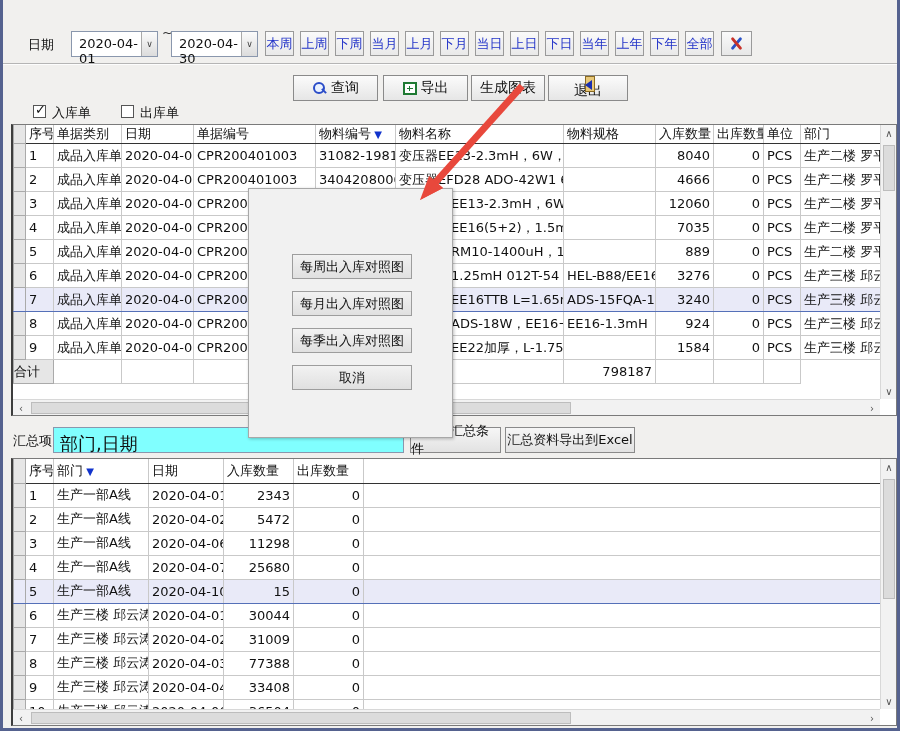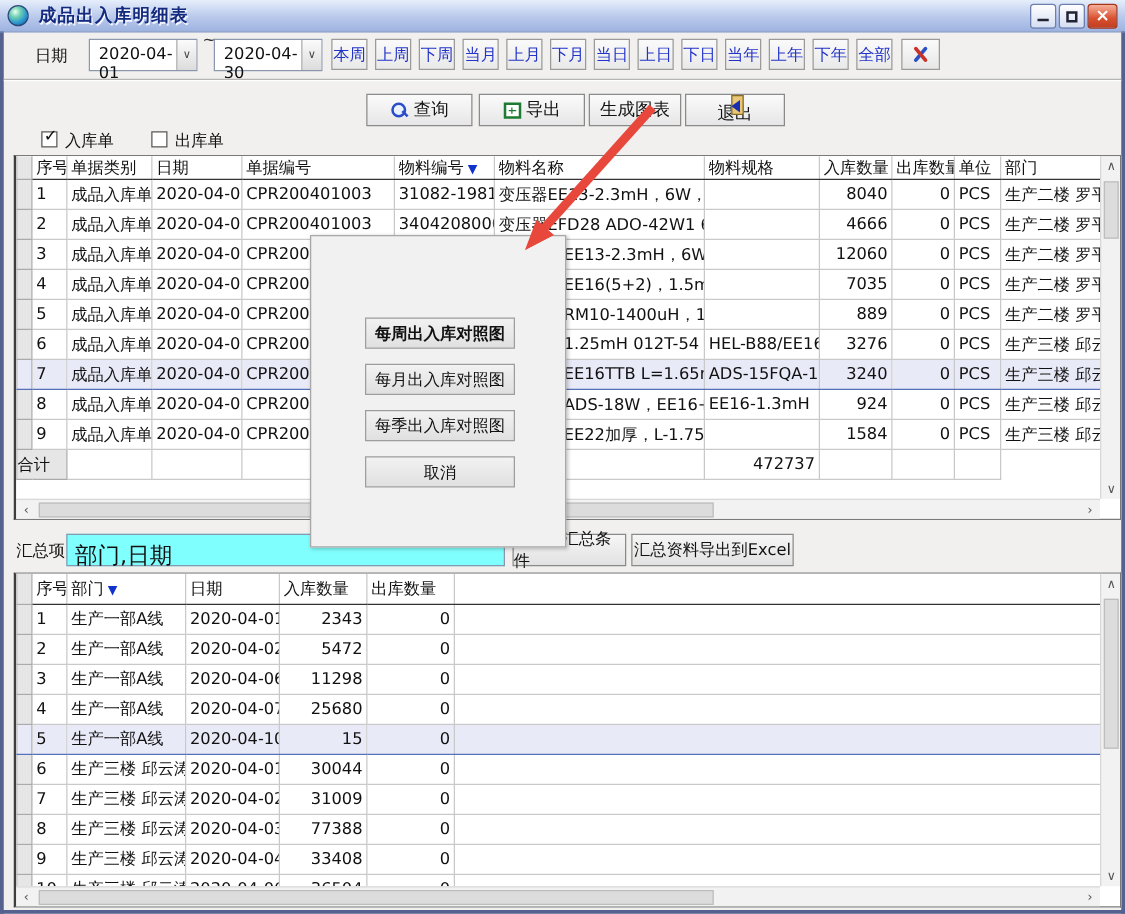--- a/index.html
+++ b/index.html
@@ -116,35 +116,20 @@
   .dlg-btn.focused { border:2px solid #3c7fd1; border-radius:2px; outline:1px dotted #333; outline-offset:-5px;
                      background:#f5f9ff; }
 
   .arrow-svg { position:absolute; left:0; top:0; z-index:60; pointer-events:none; }
 </style>
 </head>
 <body>
 
 <div id="window">
 
-  <div class="titlebar">
-    <div class="app-icon"></div>
-    <div class="title-text">成品出入库明细表</div>
-    <div class="win-btns">
-      <div class="win-btn">
-          <span class="glyph-min"></span>
-        </div>
-      <div class="win-btn">
-          <span class="glyph-max"></span>
-        </div>
-      <div class="win-btn close">
-          <span>×</span>
-        </div>
-    </div>
-  </div>
 
   <div class="toolbar">
     <span class="date-label">日期</span>
     <div class="combo" style="left:68px;">
       <span class="val">2020-04-01</span>
       <span class="drop">∨</span>
     </div>
     <span class="tilde">~</span>
     <div class="combo" style="left:168px;">
       <span class="val">2020-04-30</span>
@@ -356,21 +341,21 @@
               <td>PCS</td>
               <td>生产三楼 邱云涛</td>
             </tr>
             <tr>
               <td class="stub" colspan="2">合计</td>
               <td></td>
               <td></td>
               <td></td>
               <td></td>
               <td></td>
-              <td class="num">472737</td>
+              <td class="num">798187</td>
               <td></td>
               <td></td>
               <td></td>
             </tr>
           </tbody>
         </table>
       </div>
     <div class="vbar" style="bottom:16px;">
       <div class="sb-arrow" style="top:0;">∧</div>
       <div class="vthumb" style="top:20px;height:46px;"></div>
@@ -515,21 +500,21 @@
       <div class="sb-arrow" style="bottom:0;">∨</div>
     </div>
     <div class="hbar" style="right:16px;">
       <div class="sb-arrow" style="left:0;">‹</div>
       <div class="hthumb" style="left:18px;width:540px;"></div>
       <div class="sb-arrow" style="right:0;">›</div>
     </div>
   </div>
 
   <div class="dialog" id="chartDialog">
-      <div class="dlg-btn" style="top: 65px; font-weight: bold;">每周出入库对照图</div>
+      <div class="dlg-btn" style="top: 65px;">每周出入库对照图</div>
       <div class="dlg-btn" style="top: 102px;">每月出入库对照图</div>
       <div class="dlg-btn" style="top: 139px;">每季出入库对照图</div>
       <div class="dlg-btn" style="top: 176px;">取消</div>
     </div>
 
   <svg class="arrow-svg" width="900" height="731">
     <line x1="519" y1="86" x2="431" y2="184" stroke="#e8483c" stroke-width="7"></line>
     <polygon points="417,200 426,176 440,188" fill="#e8483c"></polygon>
     <polygon points="417,200 433,181 426,176 440,188" fill="#e8483c"></polygon>
   </svg>

